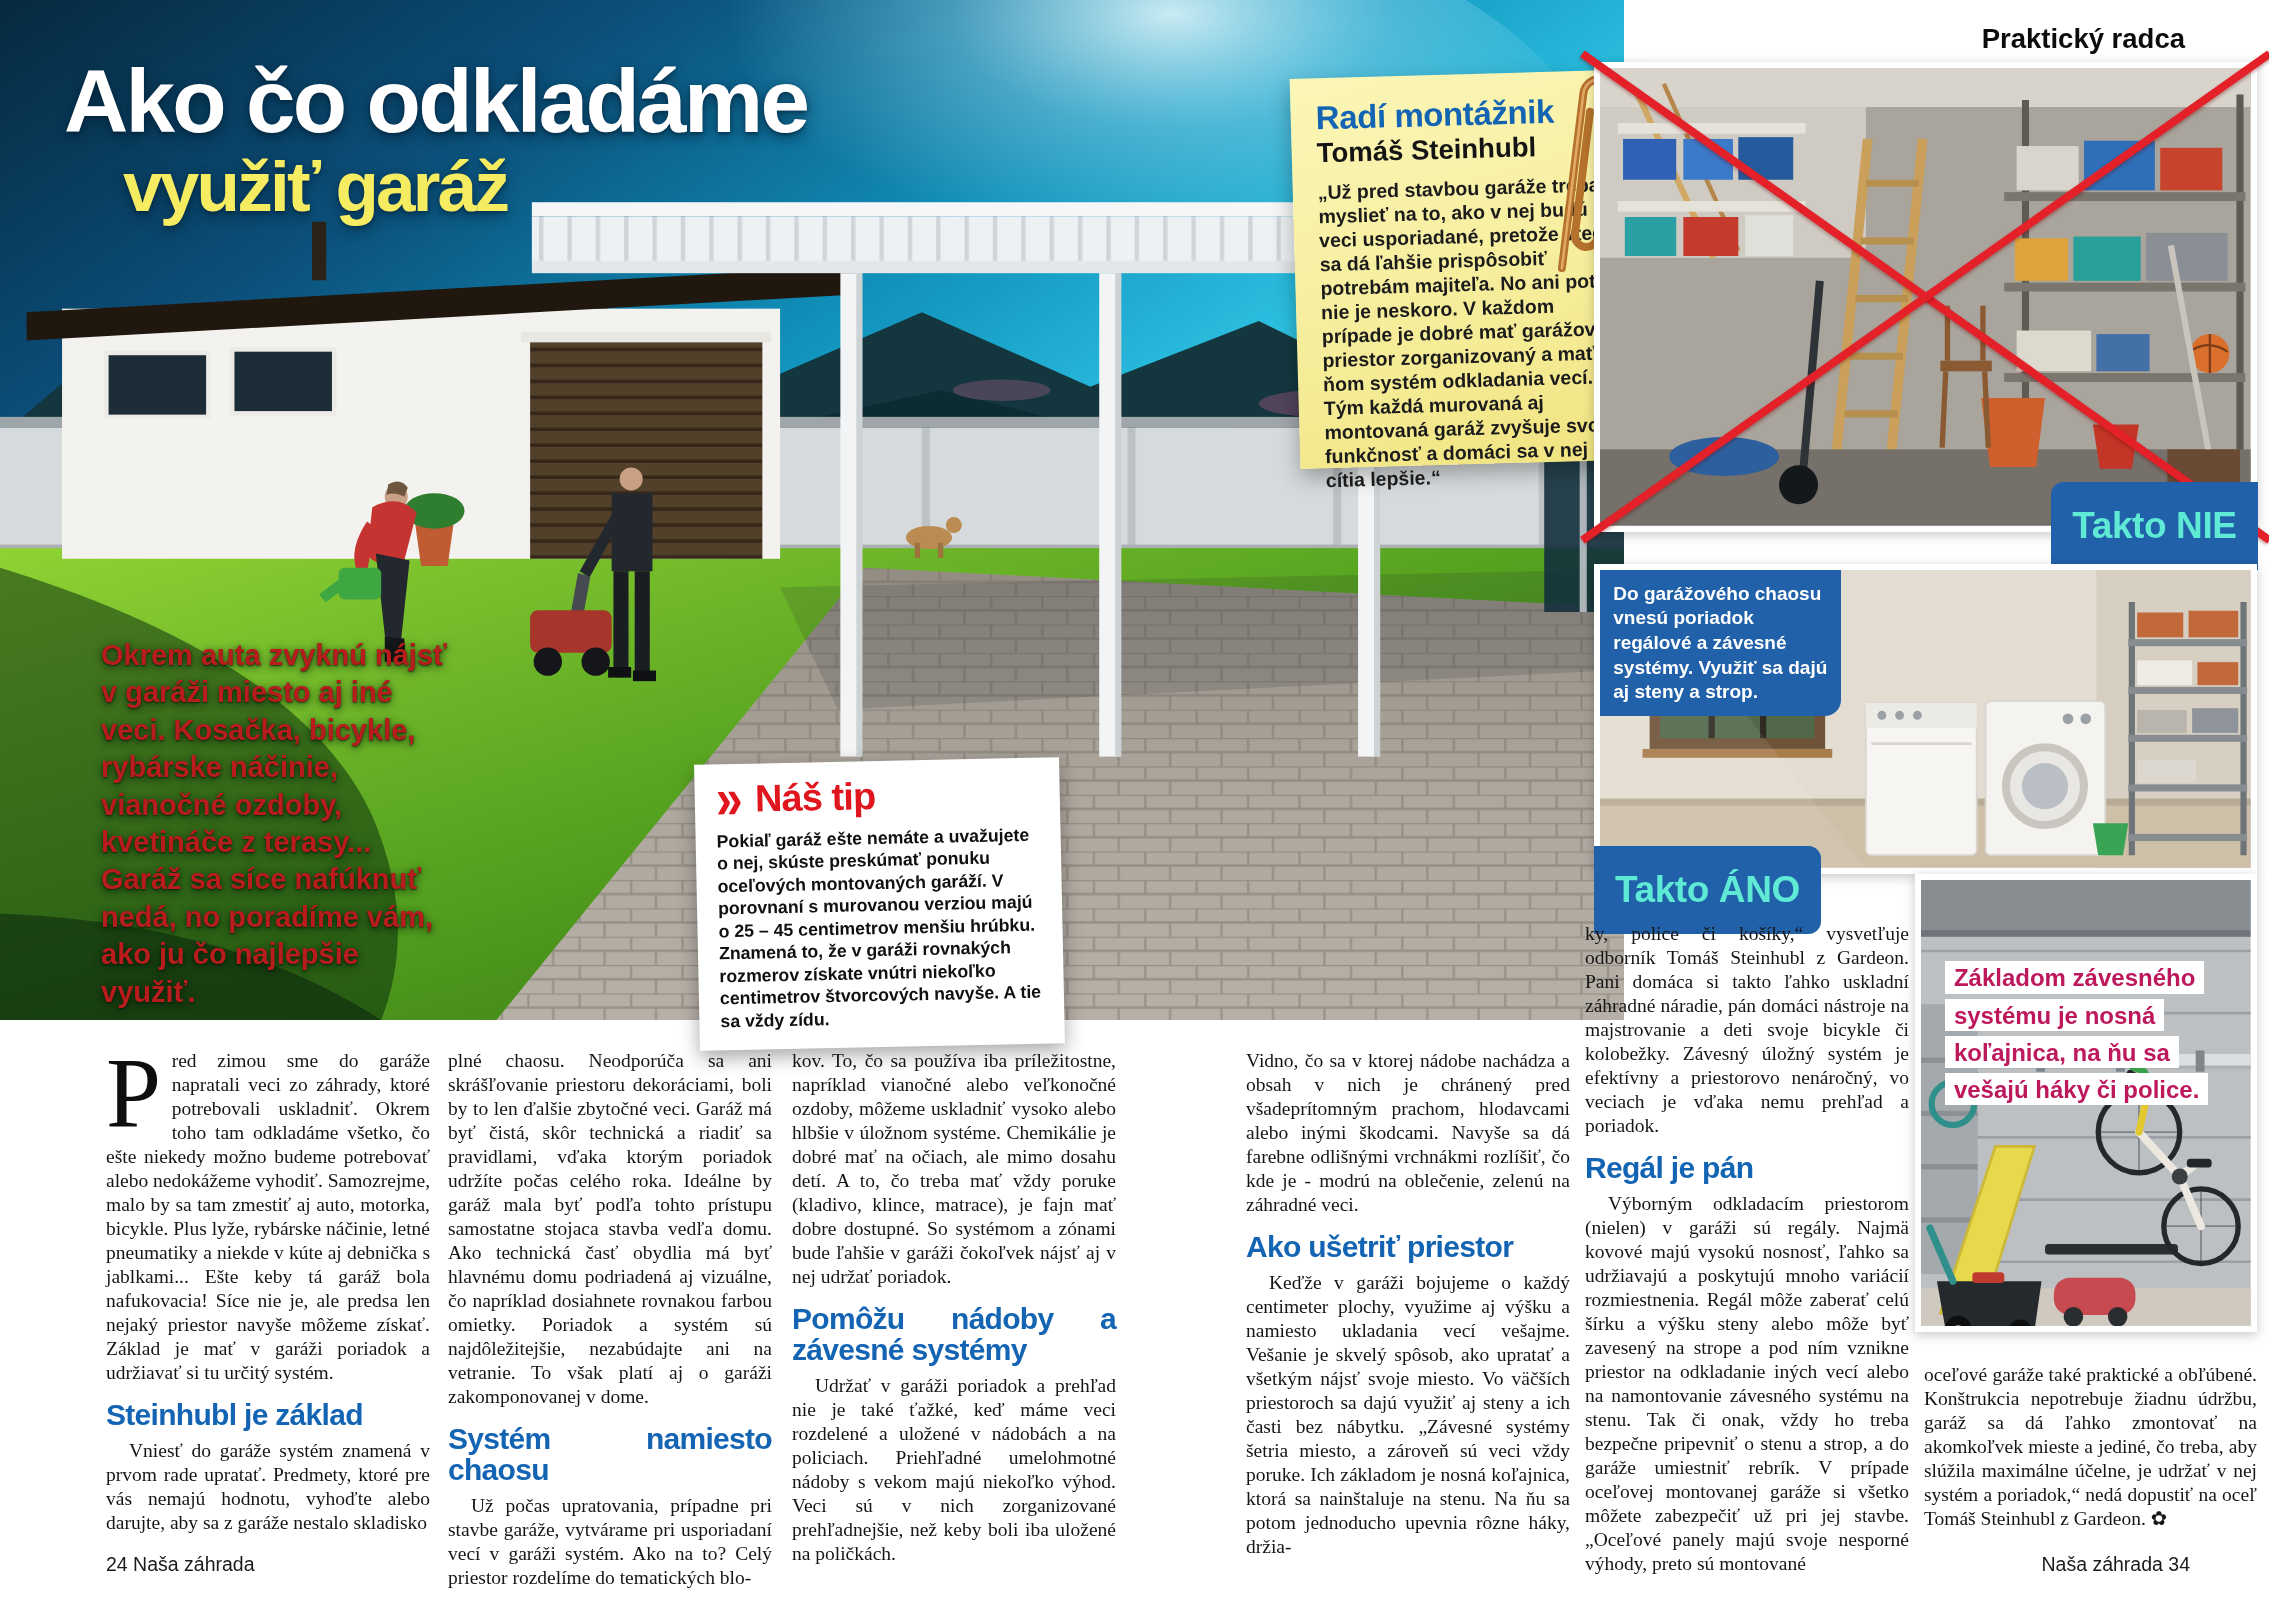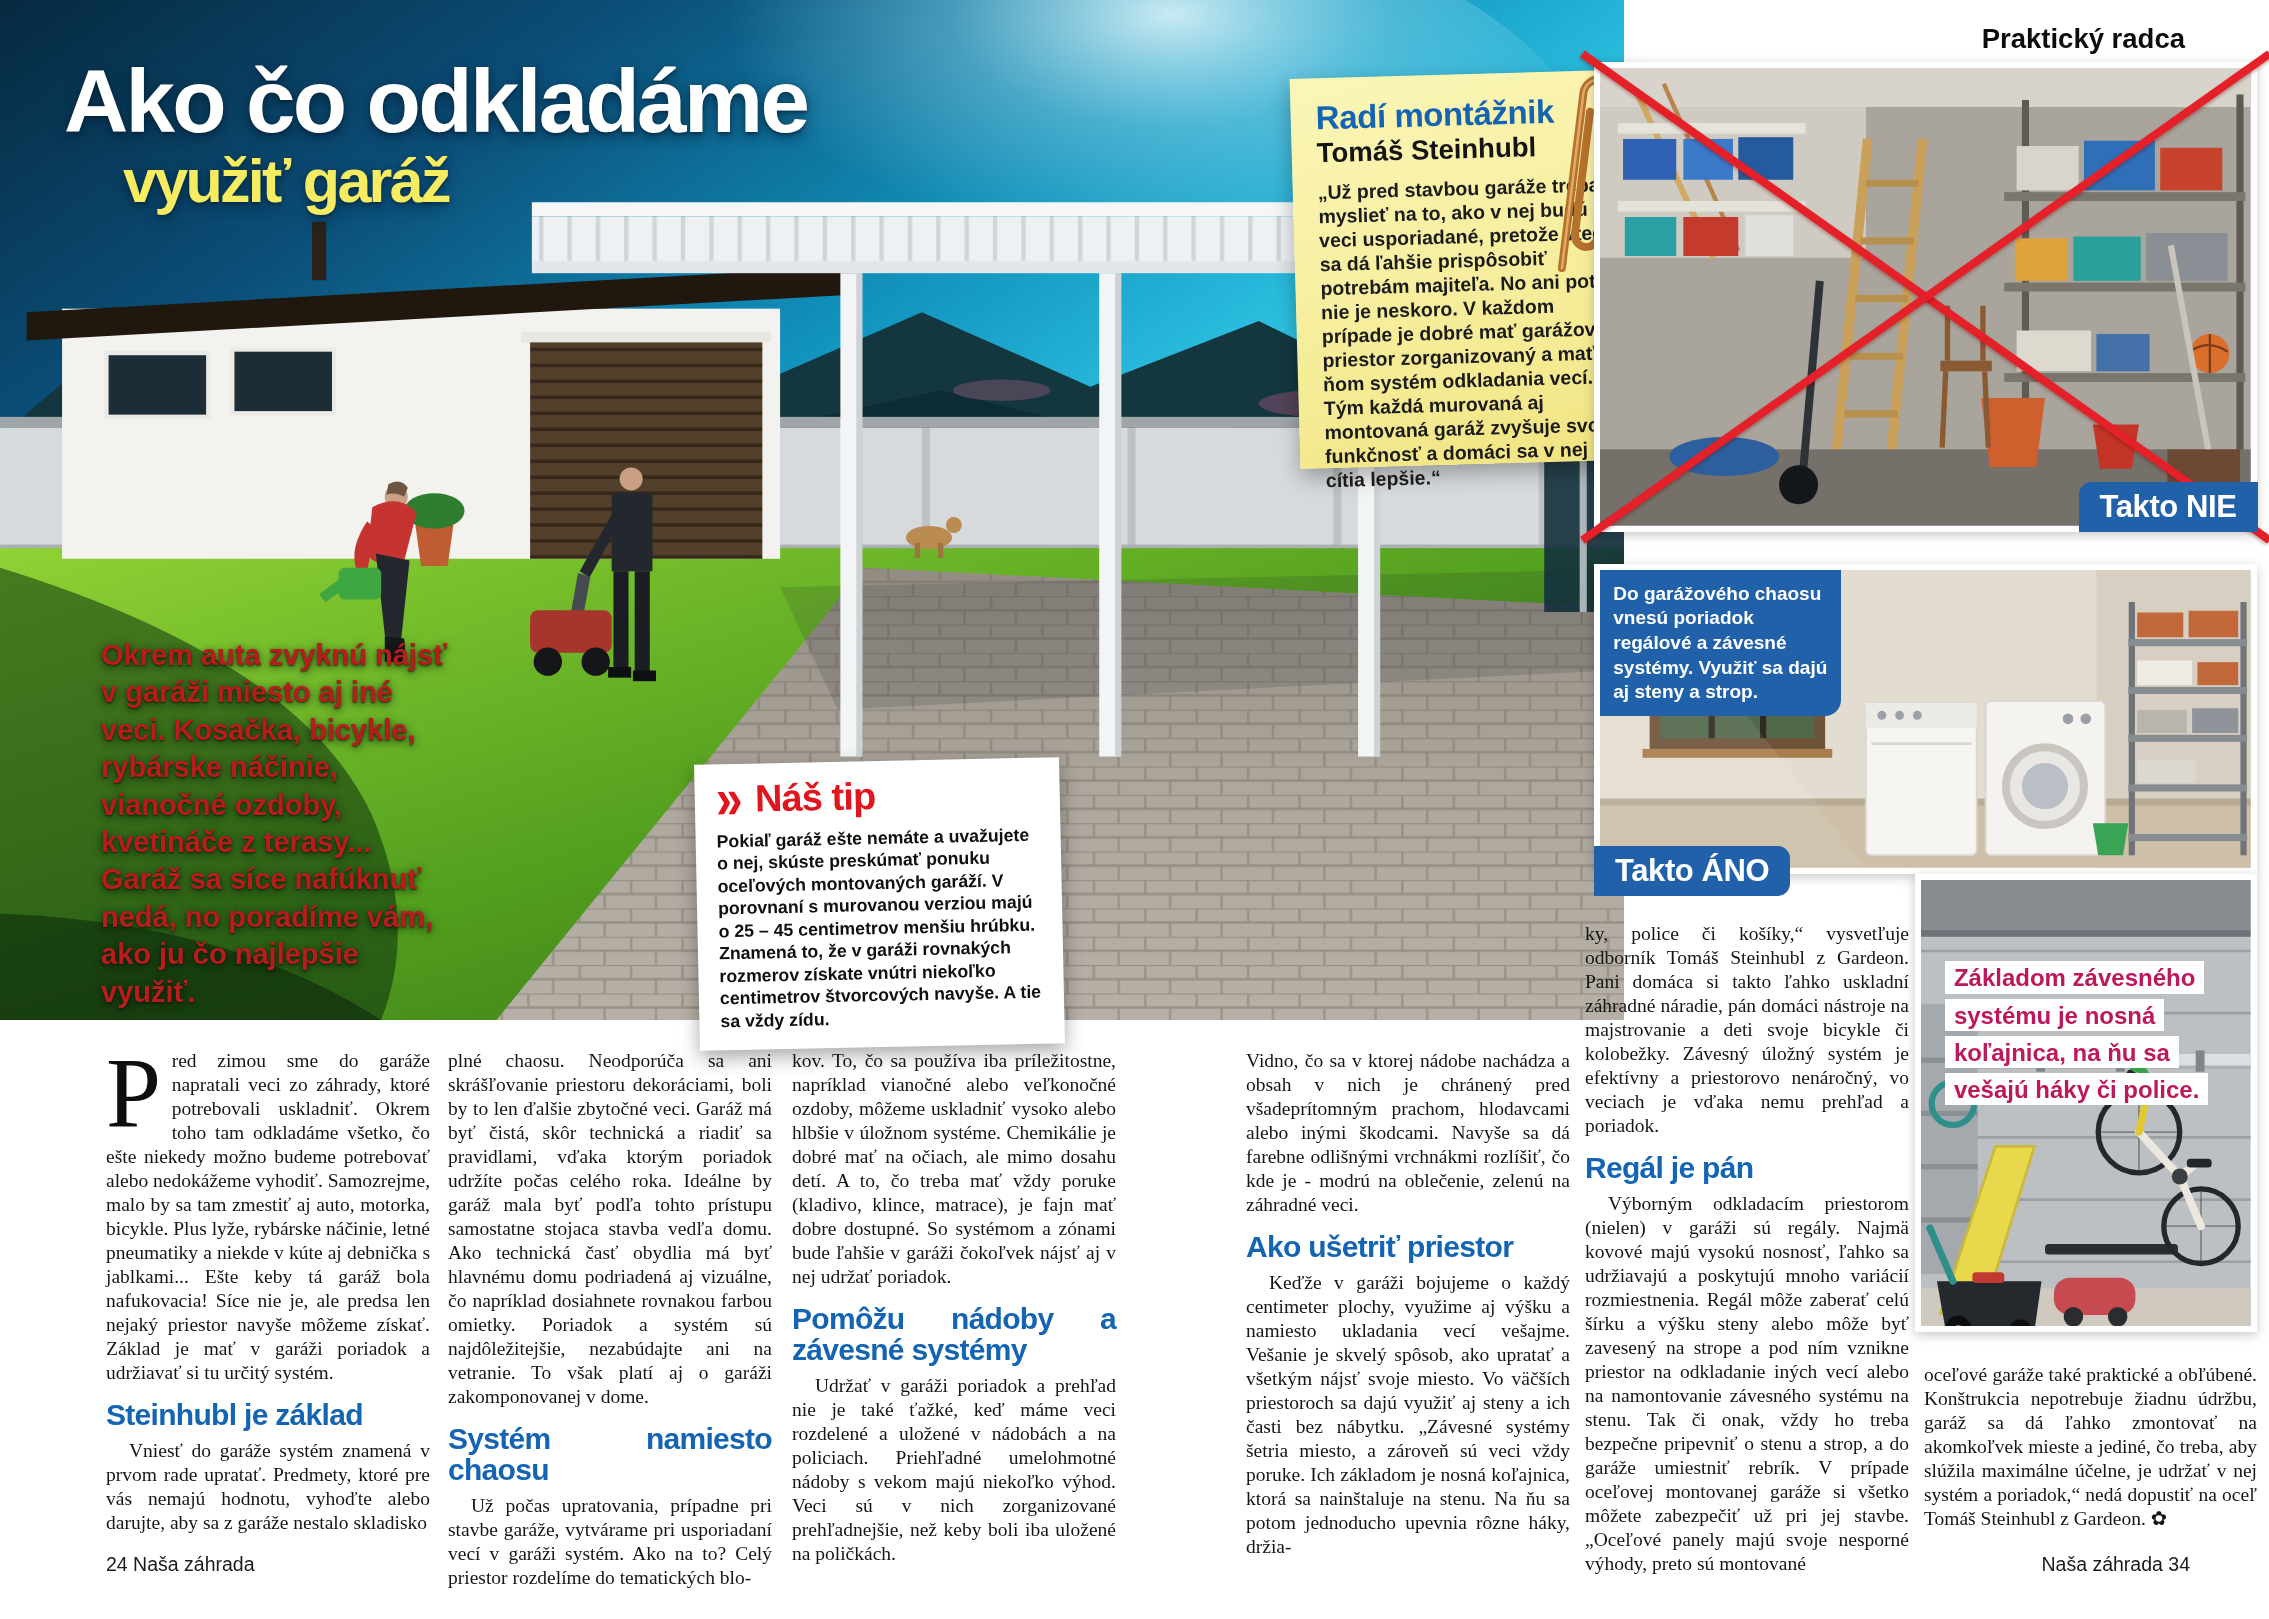--- a/index.html
+++ b/index.html
@@ -6,21 +6,21 @@
   .page { position:relative; width:2270px; height:1619px; background:#fff; overflow:hidden;
           font-family:"Liberation Sans", sans-serif; }
 
   
   .hero { position:absolute; left:0; top:0; width:1624px; height:1020px; }
   .hero svg { width:100%; height:100%; display:block; }
 
   .headline { position:absolute; left:64px; top:57px; font-weight:bold; letter-spacing:-2.7px; line-height:1.0; }
   .headline .l1 { display:block; font-size:89px; color:#ffffff;
         text-shadow:0 4.4px 14px rgba(2,30,52,.65), 0 1.8px 3.5px rgba(2,30,52,.55); }
-  .headline .l2 { display:block; font-size:61px; color:#f6ec62; margin:5.3px 0 0 59px;
+  .headline .l2 { display:block; font-size:71px; color:#f6ec62; margin:5.3px 0 0 59px;
         text-shadow:0 4.4px 14px rgba(2,30,52,.6), 0 1.8px 3.5px rgba(2,30,52,.5); }
 
   .intro { position:absolute; left:101px; top:637px; width:353px; color:#b91c1c;
         font-size:29px; font-weight:bold; line-height:1.29;
         text-shadow:0 1.8px 8.9px rgba(0,24,8,.85), 0 0.9px 1.8px rgba(0,24,8,.7); }
 
   
   .tipbox { position:absolute; left:697px; top:761px; width:365px; box-sizing:border-box;
         padding:14px 21px 17.7px; background:#ffffff; transform:rotate(-1.2deg);
         box-shadow:0 7px 19.5px rgba(0,0,0,.35); }
@@ -47,22 +47,22 @@
   #photo-messy { left:1594px; top:62px;  width:663px; height:470px; }
   #photo-good  { left:1594px; top:564px; width:663px; height:310px; }
   #photo-bike  { left:1915px; top:874px; width:342px; height:458px; }
 
   .cross { position:absolute; left:1594px; top:62px; width:663px; height:470px; pointer-events:none; }
   .cross .bar { position:absolute; left:50%; top:50%; width:842px; height:8px; background:#e42029;
         box-shadow:0 1.8px 3.5px rgba(110,0,0,.35); }
   .cross .bar.a { transform:translate(-50%,-50%) rotate(35.3deg); }
   .cross .bar.b { transform:translate(-50%,-50%) rotate(-35.3deg); }
 
-  .label { position:absolute; background:#2161a9; color:#ffffff; font-weight:bold; font-size:31px;
-        padding:7px 21px; letter-spacing:-0.4px; }
+  .label { position:absolute; background:#2161a9; color:#5eead4; font-weight:bold; font-size:37px;
+        padding:23px 21px; letter-spacing:-0.4px; }
   #label-bad  { right:12.4px;  top:482px; border-radius:12.4px 0 0 0; }
   #label-good { left:1594px; top:846px; border-radius:0 12.4px 12.4px 0; }
 
   .good-caption { position:absolute; left:1600px; top:570px; width:241px; box-sizing:border-box;
         background:#2161a9; color:#fff; font-size:19px; font-weight:bold; line-height:1.3;
         padding:11.5px 13.3px; border-radius:0 0 16px 0; }
 
   .rail-caption { position:absolute; left:1945px; top:959px; width:266px;
         font-size:24px; font-weight:bold; line-height:1.55; }
   .rail-caption span { background:#fff; color:#be185d; padding:2.7px 8.9px;

